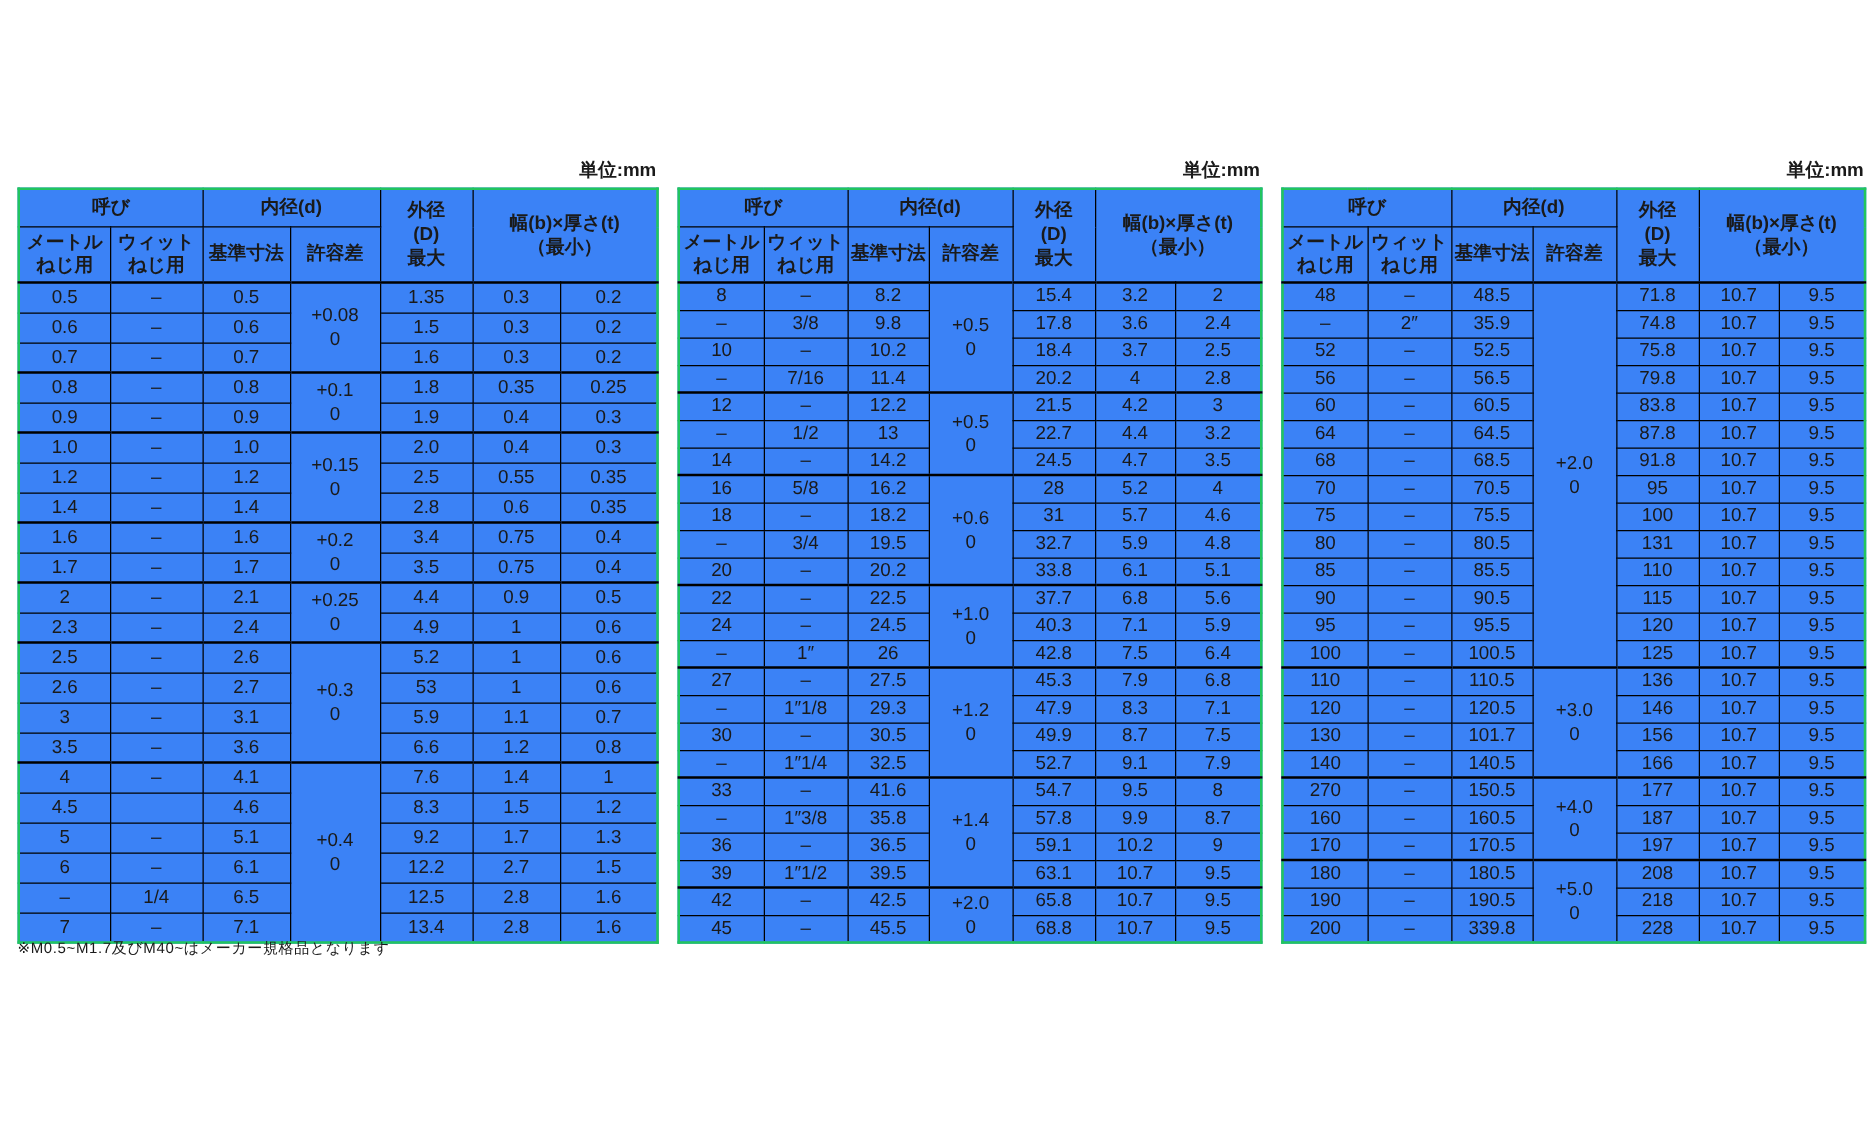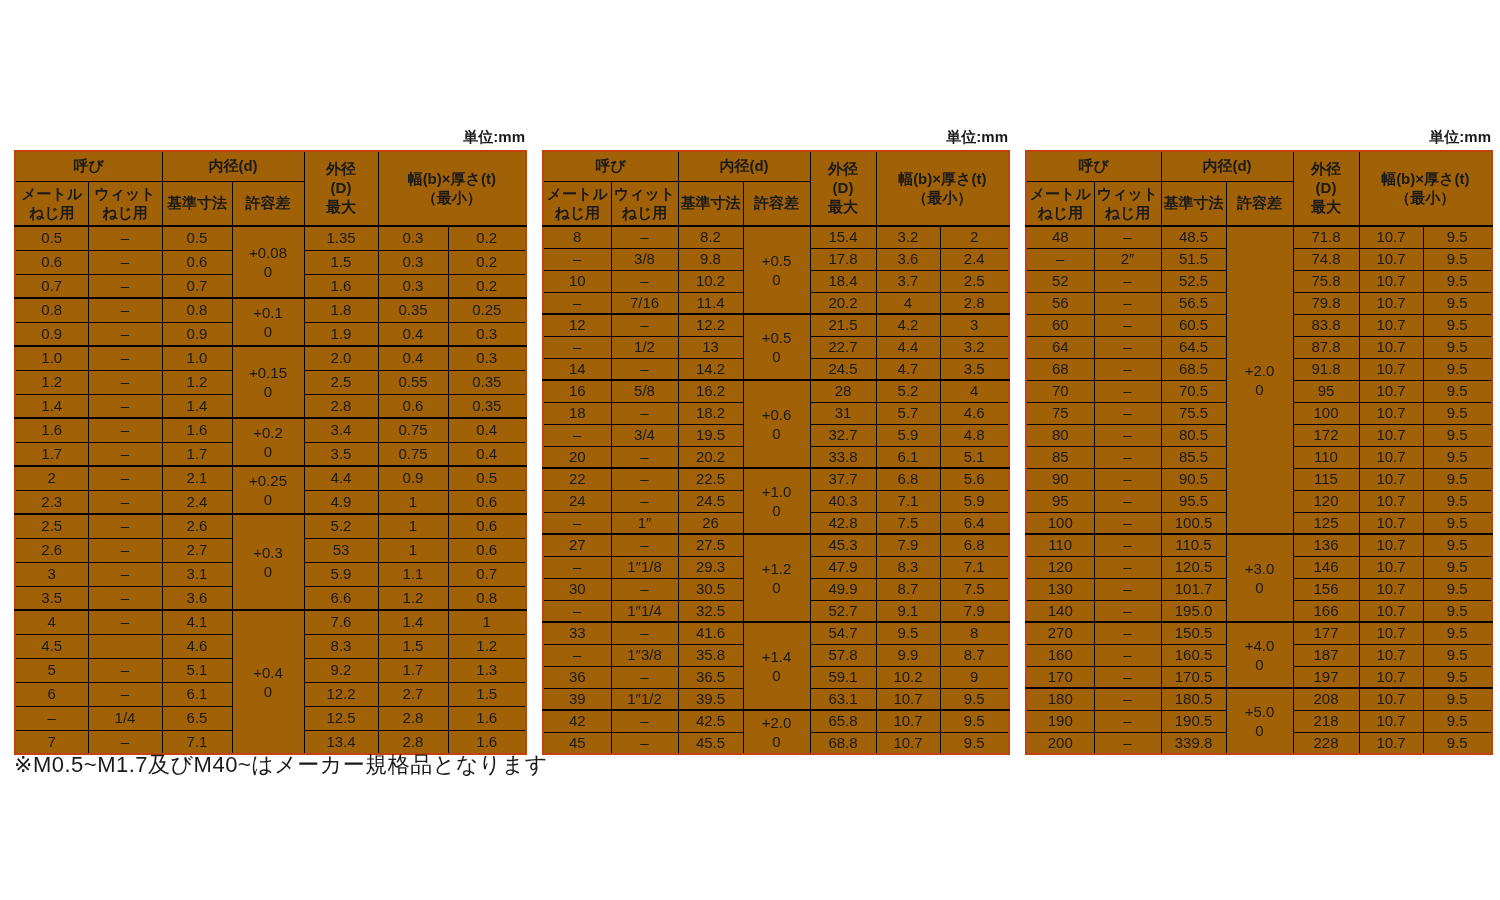--- a/index.html
+++ b/index.html
@@ -3,35 +3,35 @@
 <meta charset="utf-8">
 <style>
   html,body{margin:0;padding:0;}
   body{
     width:1500px;height:900px;background:#ffffff;position:relative;
     font-family:"Liberation Sans","DejaVu Sans",sans-serif;color:#1a1a1a;
   }
   .tables-wrap{position:absolute;left:14px;top:127px;display:flex;gap:15px;align-items:flex-start;}
   .tbl-block{display:block;}
   .unit-label{text-align:right;font-size:15px;font-weight:600;margin:0 2px 3px 0;height:20px;line-height:20px;}
-  table.spec{border-collapse:collapse;table-layout:fixed;border:2px solid #c2410c;background:#a16207;}
+  table.spec{border-collapse:collapse;table-layout:fixed;border:2px solid #22c55e;background:#3b82f6;}
   table.spec th,table.spec td{
     border:1px solid #000;text-align:center;vertical-align:middle;padding:0;overflow:hidden;
   }
   table.spec thead th{font-size:15px;font-weight:700;white-space:pre-line;line-height:1.25;}
   table.spec thead tr.hrow1 th{height:29px;}
   table.spec thead tr.hrow2 th{height:43px;}
   table.spec thead tr.hrow2 th,
   table.spec thead th.span2{border-bottom:2px solid #000;}
   table.spec tbody td{font-size:15px;font-weight:500;line-height:1.1;}
   table.spec tbody td.tol{white-space:pre-line;line-height:1.3;}
   table.spec tbody tr.group-top > td{border-top:2px solid #000;}
   .t1 tbody tr{height:24px;}
   .t2 tbody tr,.t3 tbody tr{height:22px;}
-  .footnote{position:absolute;left:14px;top:750px;font-size:22px;font-weight:500;letter-spacing:0.5px;}
+  .footnote{position:absolute;left:14px;top:750px;font-size:12px;font-weight:500;letter-spacing:0.5px;}
 </style>
 </head>
 <body>
 
 <div class="tables-wrap">
   <div class="tbl-block">
     <div class="unit-label">単位:mm</div>
     <table class="spec t1">
         <colgroup>
           <col style="width: 73px;">
@@ -534,21 +534,21 @@
             <td>48.5</td>
             <td class="tol" rowspan="14">+2.0
 0</td>
             <td>71.8</td>
             <td>10.7</td>
             <td>9.5</td>
           </tr>
           <tr>
             <td>–</td>
             <td>2″</td>
-            <td>51.5</td>
+            <td>35.9</td>
             <td>74.8</td>
             <td>10.7</td>
             <td>9.5</td>
           </tr>
           <tr>
             <td>52</td>
             <td>–</td>
             <td>52.5</td>
             <td>75.8</td>
             <td>10.7</td>
@@ -599,21 +599,21 @@
             <td>–</td>
             <td>75.5</td>
             <td>100</td>
             <td>10.7</td>
             <td>9.5</td>
           </tr>
           <tr>
             <td>80</td>
             <td>–</td>
             <td>80.5</td>
-            <td>172</td>
+            <td>131</td>
             <td>10.7</td>
             <td>9.5</td>
           </tr>
           <tr>
             <td>85</td>
             <td>–</td>
             <td>85.5</td>
             <td>110</td>
             <td>10.7</td>
             <td>9.5</td>
@@ -664,21 +664,21 @@
             <td>130</td>
             <td>–</td>
             <td>101.7</td>
             <td>156</td>
             <td>10.7</td>
             <td>9.5</td>
           </tr>
           <tr>
             <td>140</td>
             <td>–</td>
-            <td>195.0</td>
+            <td>140.5</td>
             <td>166</td>
             <td>10.7</td>
             <td>9.5</td>
           </tr>
           <tr class="group-top">
             <td>270</td>
             <td>–</td>
             <td>150.5</td>
             <td class="tol" rowspan="3">+4.0
 0</td>

